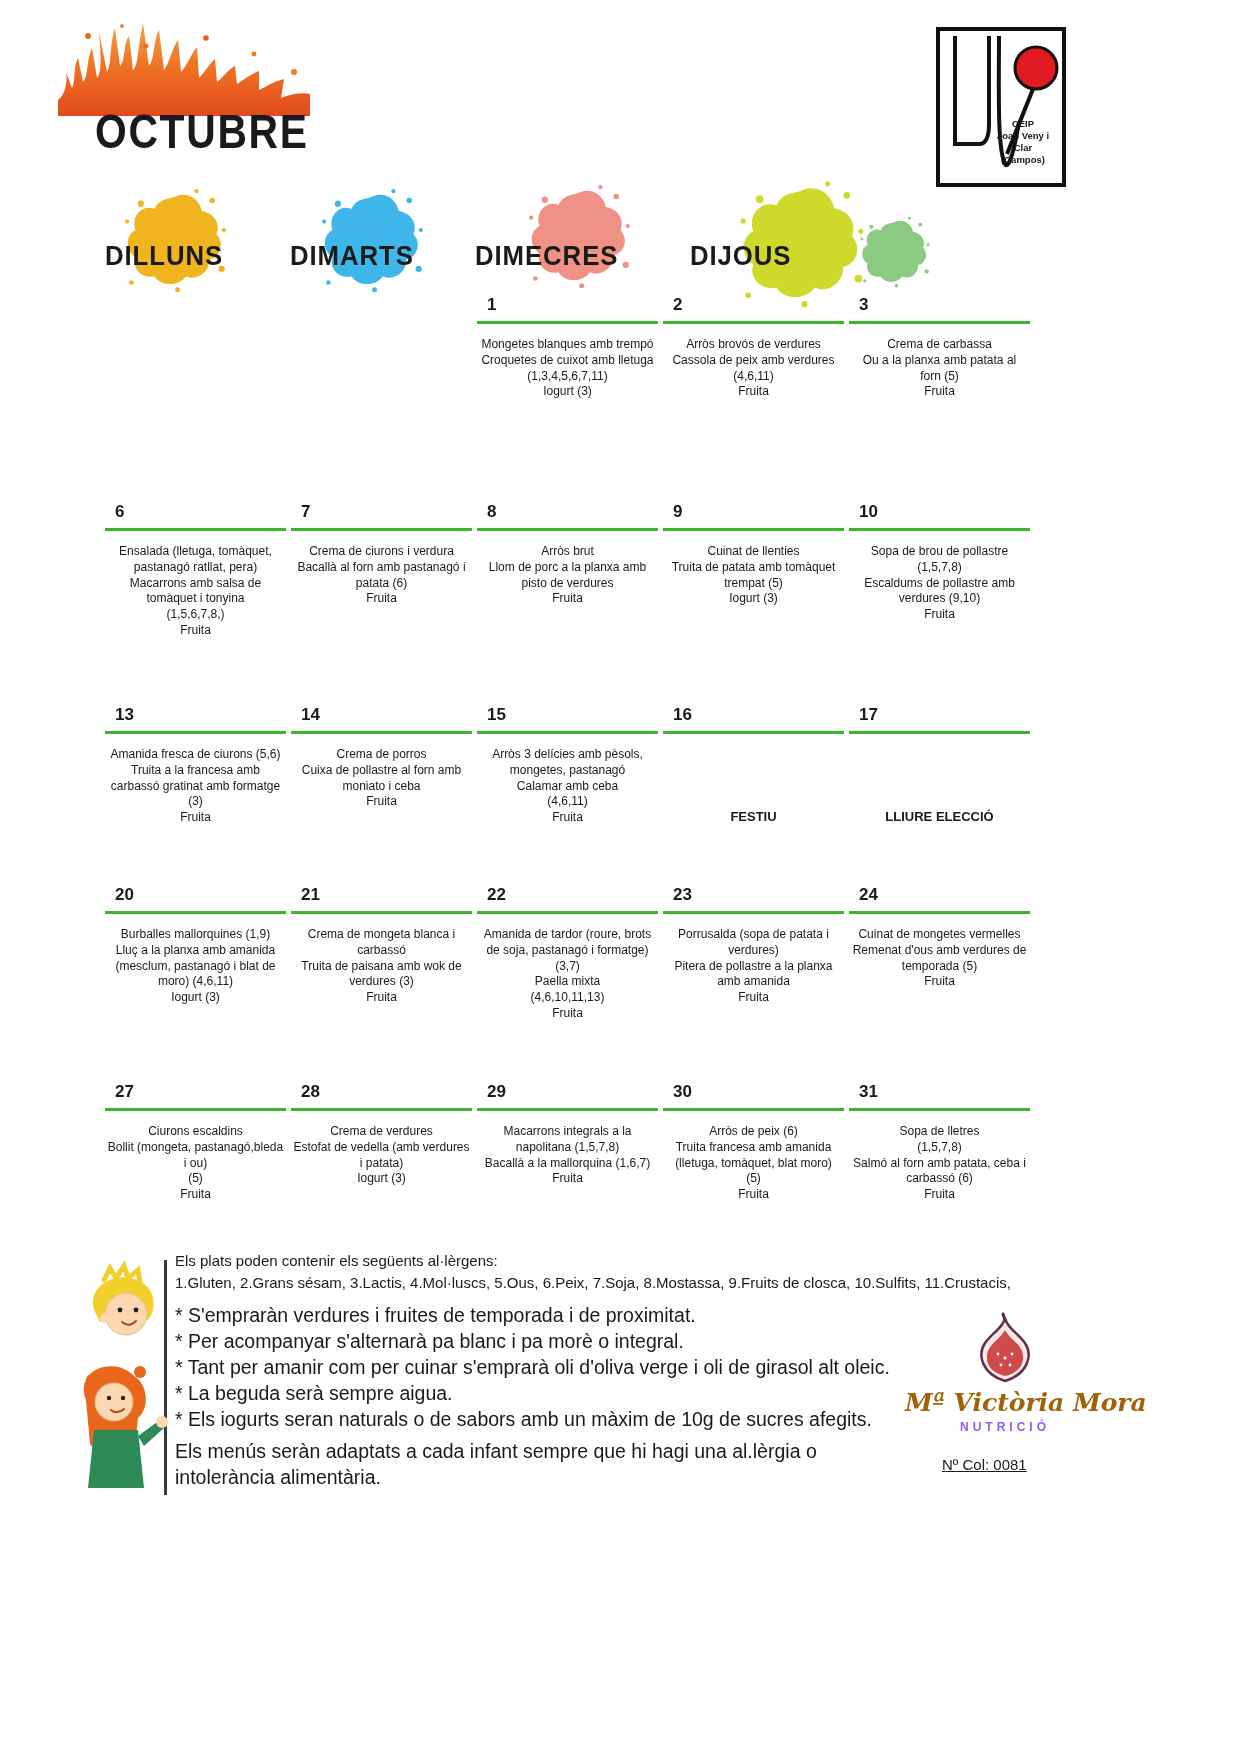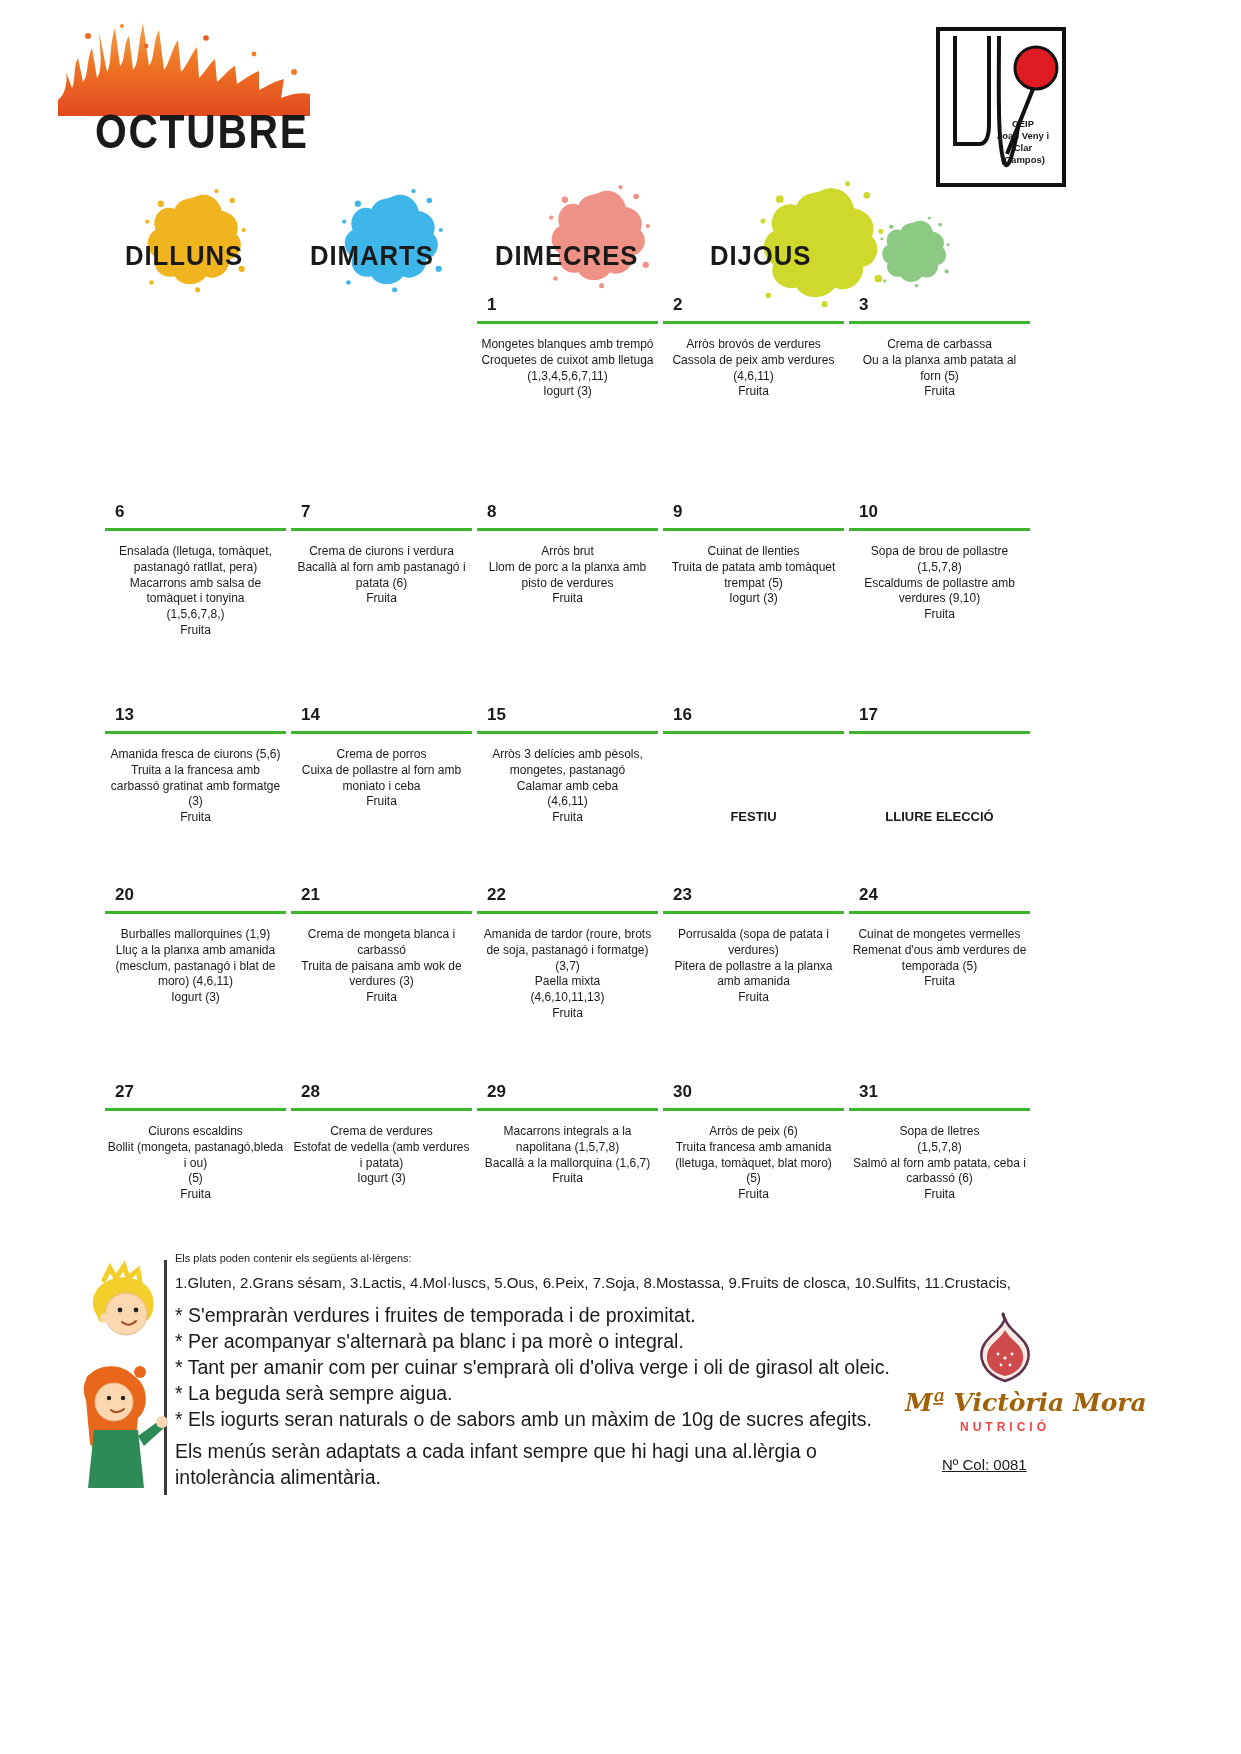--- a/index.html
+++ b/index.html
@@ -21,21 +21,21 @@
   .logo-text {
     position:absolute; right:8px; top:92px; width:72px;
     font-size:9.5px; font-weight:bold; text-align:center; line-height:1.25;
   }
 
   
   .day-row {
     position:absolute; left:105px; top:188px; width:925px; height:102px;
     display:grid; grid-template-columns:repeat(5,1fr);
   }
-  .day-col { position:relative;margin-left:20px; }
+  .day-col { position:relative; }
   .day-col .splat { position:absolute; top:0; left:18px; }
   .day-col:nth-child(2) .splat { left:30px; }
   .day-col:nth-child(3) .splat { left:52px; top:-4px; }
   .day-col:nth-child(4) .splat { left:78px; top:-8px; width:128px; height:128px; }
   .day-col:nth-child(5) .splat { left:14px; top:28px; width:72px; height:72px; }
   .day-label {
     position:absolute; left:0; bottom:18px; font-size:28px; font-weight:800;
     letter-spacing:1px; transform:scaleX(0.92); transform-origin:left bottom;
     white-space:nowrap;
   }
@@ -52,35 +52,35 @@
   .rule { height:3px; background:#3cb42c; }
   .menu {
     font-size:12px; line-height:1.32; text-align:center;
     padding:13px 2px 0; white-space:pre-line;
   }
   .special .menu { font-weight:bold; padding-top:74px; font-size:13px; }
 
   
   .footer { position:absolute; left:0; top:1250px; width:1241px; height:504px; }
   .children { position:absolute; left:64px; top:10px; }
-  .allergen-intro { position:absolute; left:175px; top:2px; font-size:11px; }
+  .allergen-intro { position:absolute; left:175px; top:2px; font-size:15px; }
   .allergen-list  { position:absolute; left:175px; top:24px; font-size:15px; }
   .notes { position:absolute; left:175px; top:52px; font-size:19.5px; line-height:26px; }
   .adapted {
     position:absolute; left:175px; top:188px; width:740px;
     font-size:19.5px; line-height:26px;
   }
   .brand { position:absolute; left:905px; top:62px; width:200px; text-align:center; }
   .fig-wrap { display:block; margin:0 auto; width:64px; height:74px; }
   .brand-name {
     font-family:"DejaVu Serif", serif; font-style:italic; font-weight:bold;
     font-size:25px; white-space:nowrap; margin-top:2px; color:#a16207;
   }
   .brand-sub {
-    font-size:12px; font-weight:bold; letter-spacing:4px; color:#ef4444; margin-top:3px;
+    font-size:12px; font-weight:bold; letter-spacing:4px; color:#8b5cf6; margin-top:3px;
   }
   .col-number { position:absolute; left:942px; top:206px; font-size:15px;text-decoration:underline; }
 </style>
 </head>
 <body>
 
 <svg width="0" height="0" style="position:absolute" aria-hidden="true">
   <defs>
     <g id="splatShape">
       <path d="M50,8 C62,3 73,11 75,22 C87,24 93,34 89,44 C97,52 93,66 82,68 C83,80 70,89 60,84 C53,94 36,94 30,84 C18,87 8,76 12,66 C2,60 2,45 12,40 C7,28 18,15 30,20 C35,9 44,11 50,8 Z"></path>

